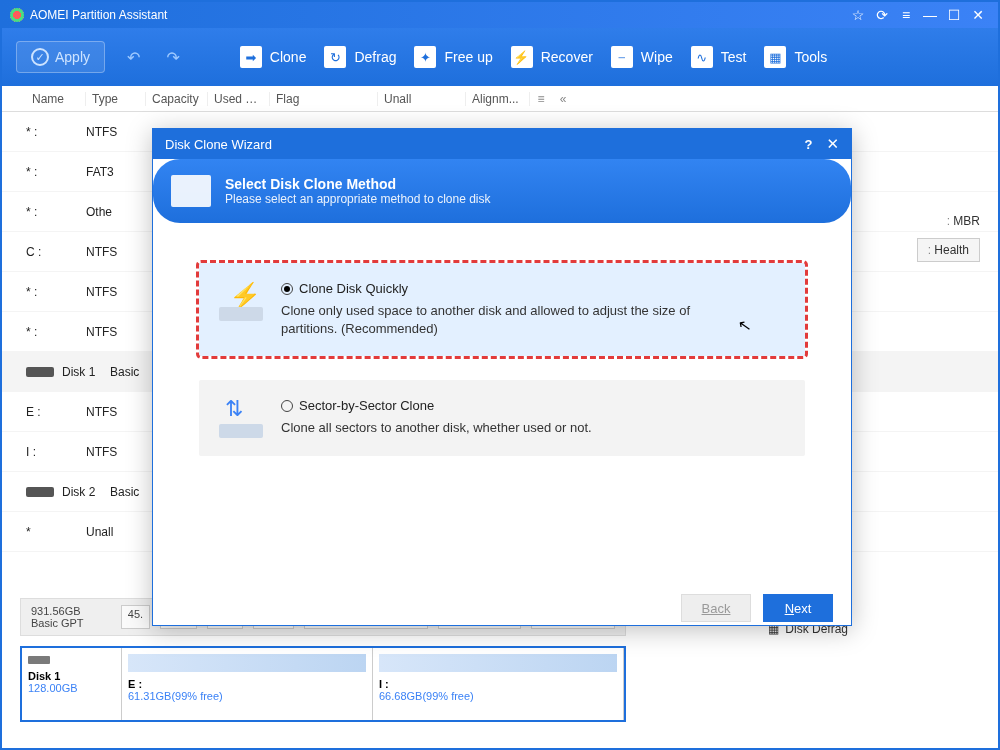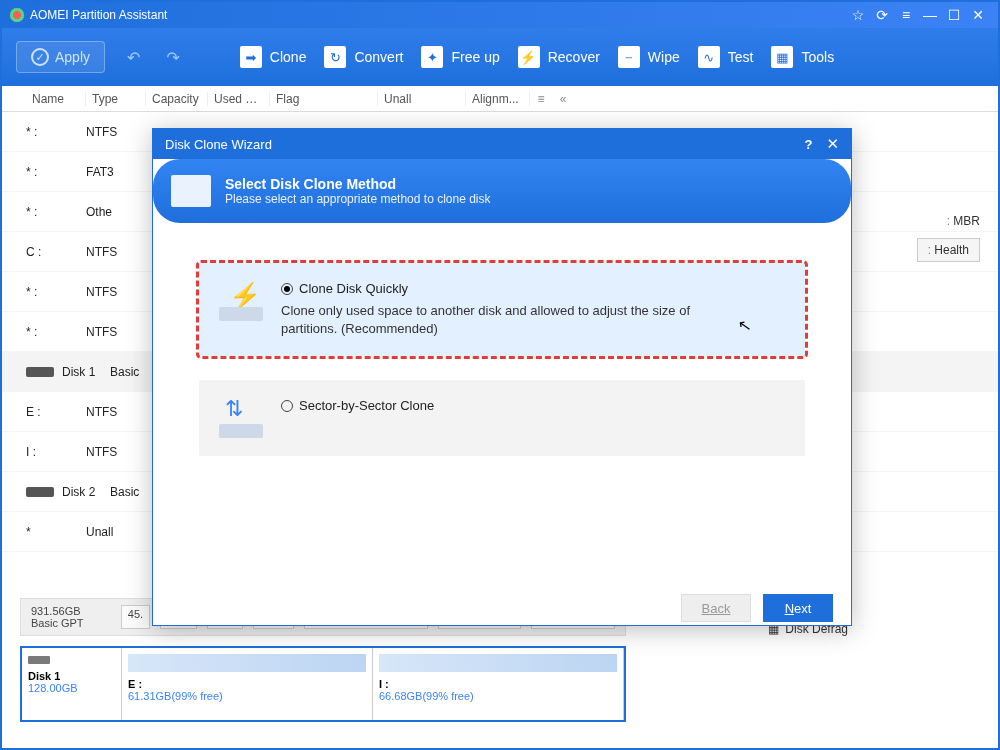--- a/index.html
+++ b/index.html
@@ -98,21 +98,21 @@
   </div>
   <div class="hist-btn">↶</div>
   <div class="hist-btn">↷</div>
   <div style="width:20px"></div>
   <div class="tool">
       <div class="ticon">➡</div>
       <span>Clone</span>
     </div>
   <div class="tool">
       <div class="ticon">↻</div>
-      <span>Convert</span>
+      <span>Defrag</span>
     </div>
   <div class="tool">
       <div class="ticon">✦</div>
       <span>Free up</span>
     </div>
   <div class="tool">
       <div class="ticon">⚡</div>
       <span>Recover</span>
     </div>
   <div class="tool">
@@ -265,20 +265,21 @@
     <div class="option other">
       <div class="opt-icon">
         <div class="arrows">⇅</div>
           <div class="base"></div>
       </div>
       <div class="opt-text">
         <div class="ot">
           <span class="radio"></span>
           <span>Sector-by-Sector Clone</span>
         </div>
+        <div class="od">Clone all sectors to another disk, whether used or not.</div>
       </div>
     </div>
   </div>
   <div class="dlg-foot">
     <div class="btn back">
         <span class="ul">Back</span>
       </div>
     <div class="btn next">
         <span class="ul">N</span>
         <span>ext</span>

